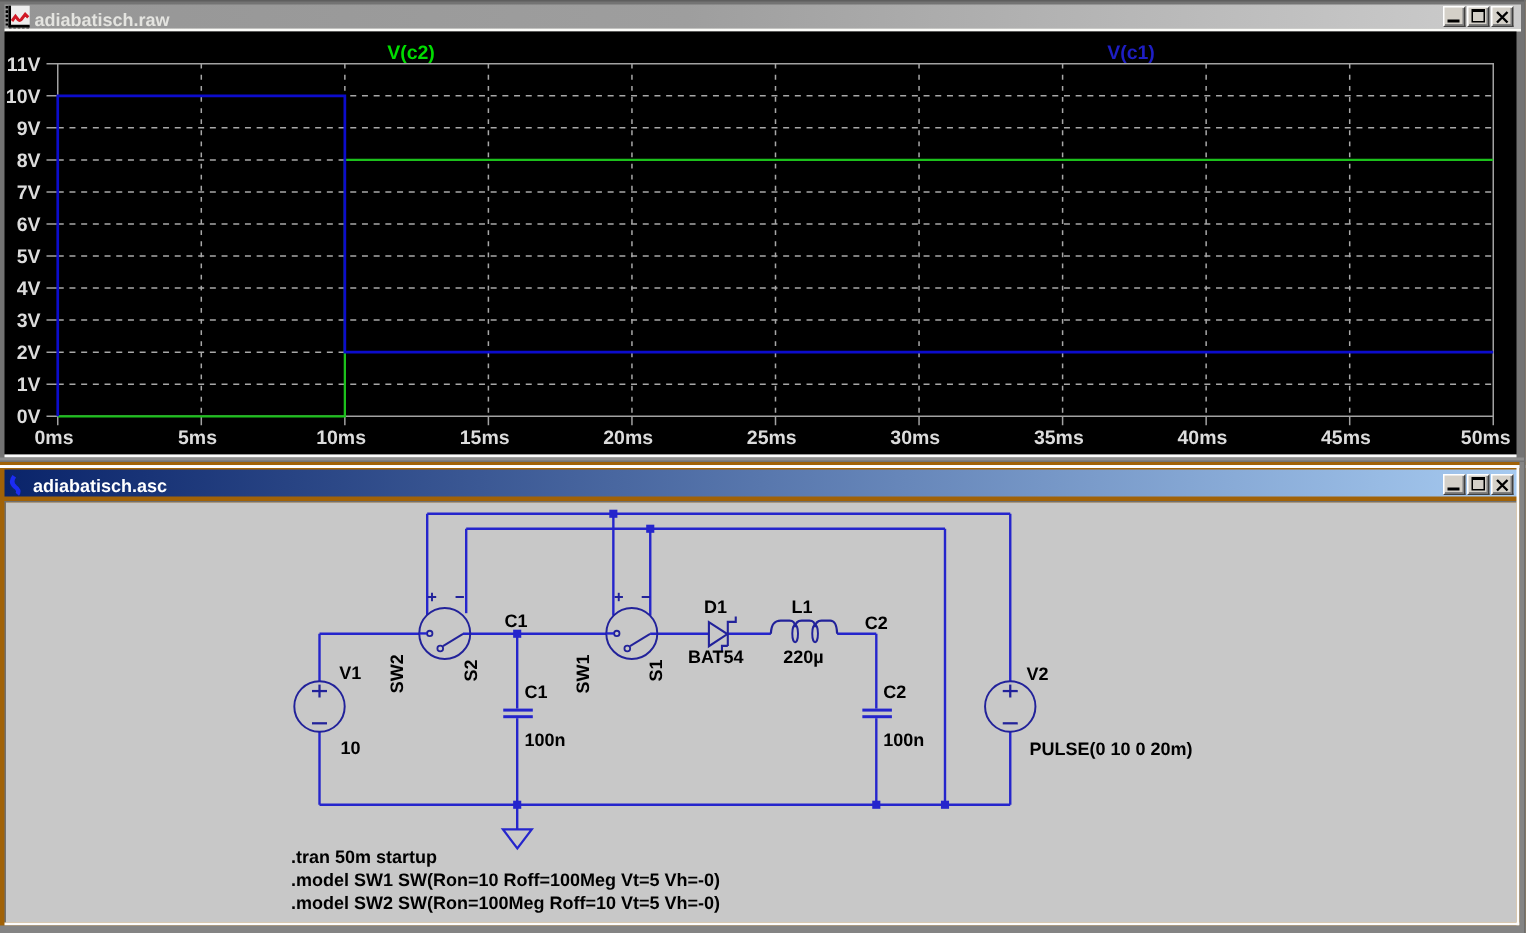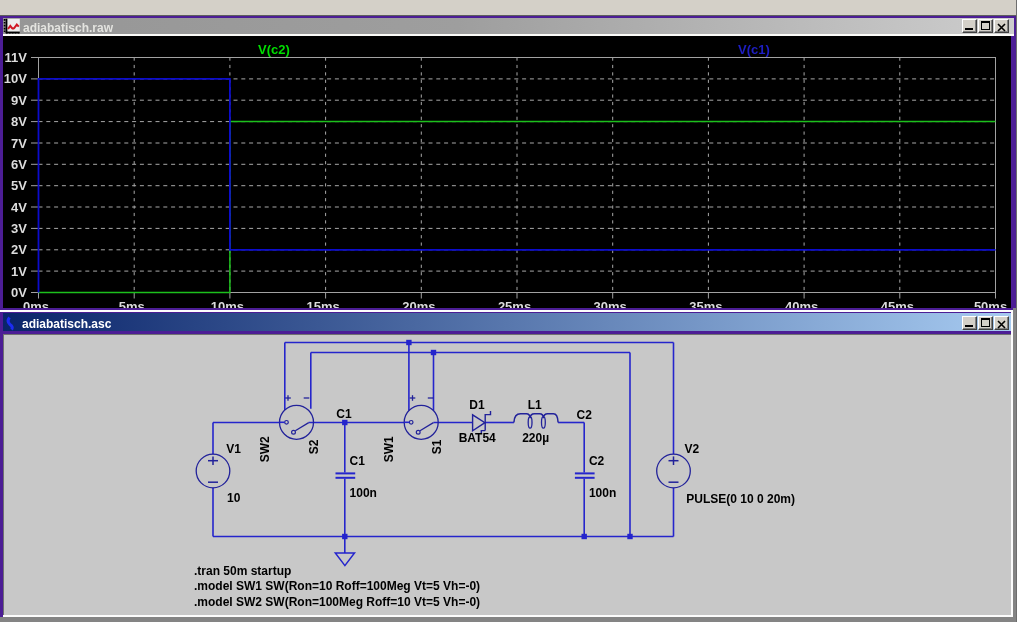--- a/index.html
+++ b/index.html
@@ -7,21 +7,21 @@
 .ax { font:bold 13px "Liberation Sans",sans-serif; fill:#dcdcdc; }
 .tn { font:bold 13px "Liberation Sans",sans-serif; }
 .lb { font:bold 12px "Liberation Sans",sans-serif; fill:#000; }
 .btn { position:absolute; width:15px; height:14px; background:#d4d0c8;
         border-top:1px solid #fff; border-left:1px solid #fff;
         border-right:1px solid #404040; border-bottom:1px solid #404040;
         box-shadow:inset -1px -1px 0 #808080; }
 .ttext { font:bold 12px "Liberation Sans",sans-serif; }
 </style></head><body>
 
-<div class="abs" style="left:0;top:15px;width:1017px;height:308px;background:#4c1d95;">
+<div class="abs" style="left:0;top:0;width:1017px;height:308px;background:#737373;">
   <div class="abs" style="left:0;top:0;width:1017px;height:1px;background:#5e5e5e;"></div>
   <div class="abs" style="left:3px;top:3px;width:1011px;height:16px;background:linear-gradient(90deg,#969696,#9e9e9e 45%,#cdcdcd);"></div>
 
   <svg class="abs" style="left:3px;top:3px" width="18" height="18" viewBox="0 0 18 18">
     <rect x="4.2" y="0.8" width="12.6" height="13.8" fill="#ededed"></rect>
     <line x1="3.5" y1="0.8" x2="3.5" y2="15.2" stroke="#000" stroke-width="1.7"></line>
     <line x1="2.7" y1="14.4" x2="16.8" y2="14.4" stroke="#000" stroke-width="1.7"></line>
     <line x1="1.6" y1="1" x2="1.6" y2="14" stroke="#000" stroke-width="1.7" stroke-dasharray="1.7 1.2"></line>
     <line x1="3" y1="16.4" x2="16.5" y2="16.4" stroke="#000" stroke-width="1.8" stroke-dasharray="1.7 1.2"></line>
     <path d="M5 11 L7.3 7.8 L9 10 Q10 11.2 11.2 10 L13.8 6.5 L15.8 8.6" fill="none" stroke="#d01825" stroke-width="2"></path>
@@ -111,21 +111,21 @@
 <polyline points="35.5,256.5 226.9,256.5 226.9,85.6 992.5,85.6" fill="none" stroke="#1cc01c" stroke-width="1.5"></polyline>
 <polyline points="35.5,256.5 35.5,42.9 226.9,42.9 226.9,213.8 992.5,213.8" fill="none" stroke="#0c0ccc" stroke-width="1.8"></polyline>
 <text x="271" y="18" text-anchor="middle" class="tn" fill="#00dd00">V(c2)</text>
 <text x="751" y="18" text-anchor="middle" class="tn" fill="#1e1ec4">V(c1)</text>
     </svg>
   </div>
   <div class="abs" style="left:3px;top:303px;width:1008px;height:2px;background:#fcfcfc;"></div>
   <div class="abs" style="left:0;top:305px;width:1017px;height:2px;background:#8e8e8e;"></div>
 </div>
 
-<div class="abs" style="left:0;top:308px;width:1017px;height:314px;background:#4c1d95;">
+<div class="abs" style="left:0;top:308px;width:1017px;height:314px;background:#a16207;">
   <div class="abs" style="left:0;top:2px;width:1017px;height:2px;background:#fdfdfd;"></div>
   <div class="abs" style="left:3px;top:5px;width:1009px;height:18px;background:linear-gradient(90deg,#0a246a,#a6caf0);"></div>
 
   <svg class="abs" style="left:5px;top:8px" width="16" height="15" viewBox="0 0 16 15">
     <path d="M4.5 1.5 Q1.5 5.5 5 8.5 Q8.5 11 6.5 13.5" fill="none" stroke="#1c2cf2" stroke-width="3"></path>
   </svg>
   <div class="abs ttext" style="left:22px;top:9px;color:#fff;">adiabatisch.asc</div>
   <div class="btn" style="left:962px;top:8px;">
       <div class="abs" style="left:2px;top:8px;width:8px;height:2px;background:#000;"></div>
     </div>

